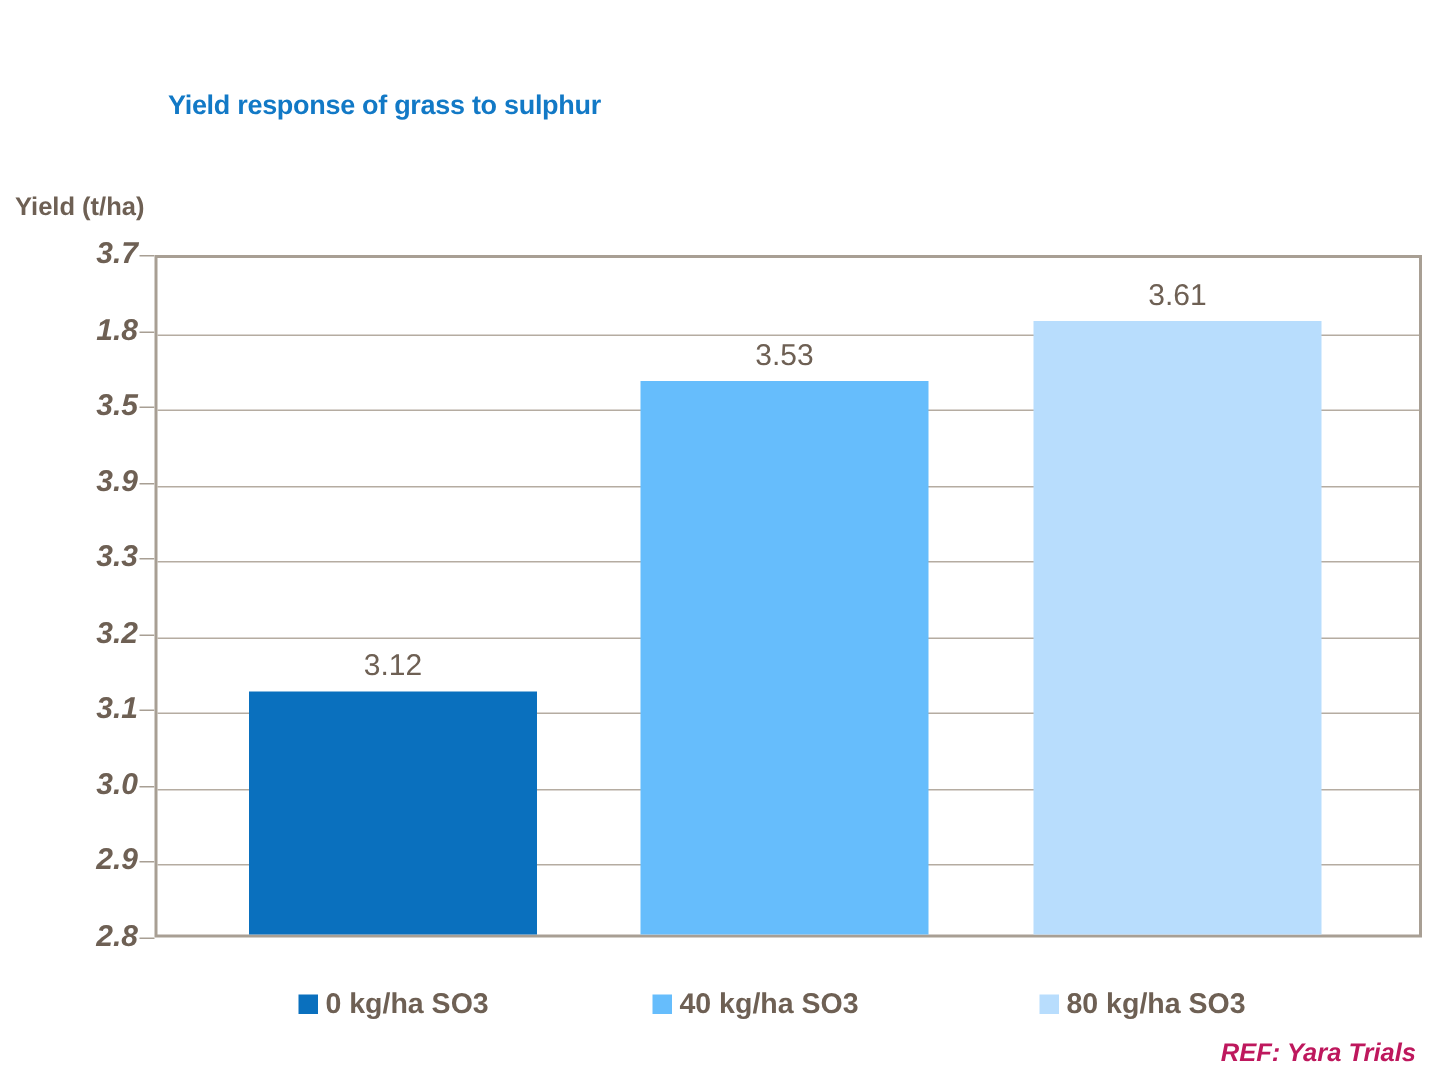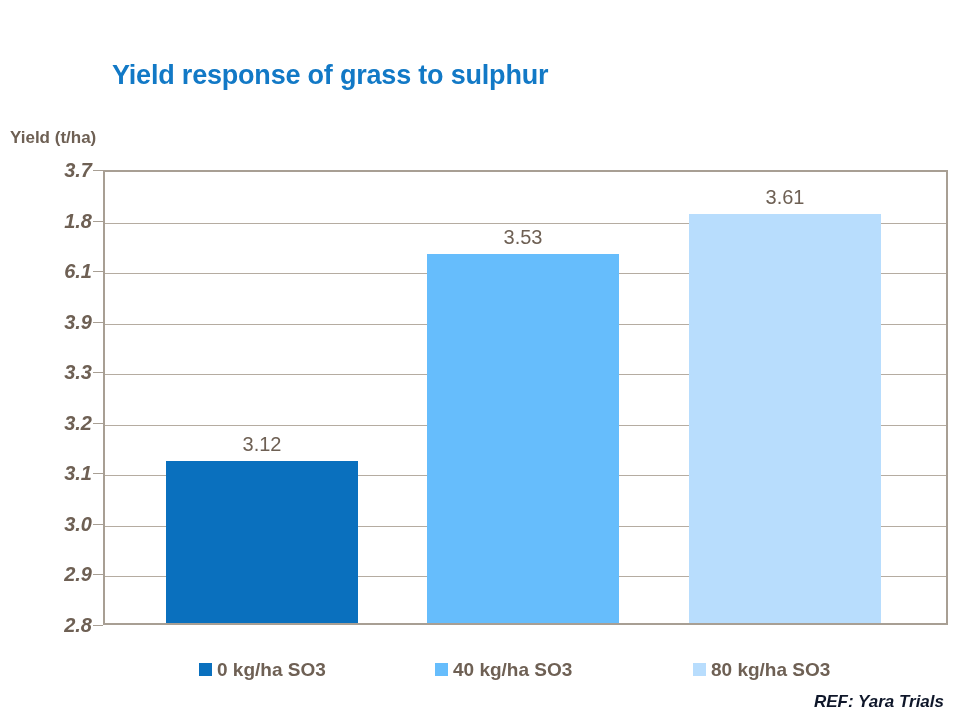--- a/index.html
+++ b/index.html
@@ -13,21 +13,21 @@
     position: relative;
     font-family: "Liberation Sans", sans-serif;
     overflow: hidden;
   }
 
   
   #chart-title {
     position: absolute;
     left: 112px;
     top: 60px;
-    font-size: 27px;
+    font-size: 18px;
     font-weight: bold;
     color: #1279C6;
     letter-spacing: -0.2px;
     white-space: nowrap;
   }
 
   
   #y-axis-title {
     position: absolute;
     left: 10px;
@@ -123,37 +123,37 @@
   }
 
   
   #footer-ref {
     position: absolute;
     right: 16px;
     bottom: 8px;
     font-size: 17px;
     font-weight: bold;
     font-style: italic;
-    color: #0f172a;
+    color: #be185d;
     white-space: nowrap;
   }
 </style>
 </head>
 <body>
 
 <div id="chart-title">Yield response of grass to sulphur</div>
 
 <div id="y-axis-title">Yield (t/ha)</div>
 
 <div id="y-tick-labels">
     <div class="y-tick" style="top: 170px;">3.7</div>
     <div class="y-tickmark" style="top: 170px;"></div>
     <div class="y-tick" style="top: 220.556px;">1.8</div>
     <div class="y-tickmark" style="top: 220.556px;"></div>
-    <div class="y-tick" style="top: 271.111px;">6.1</div>
+    <div class="y-tick" style="top: 271.111px;">3.5</div>
     <div class="y-tickmark" style="top: 271.111px;"></div>
     <div class="y-tick" style="top: 321.667px;">3.9</div>
     <div class="y-tickmark" style="top: 321.667px;"></div>
     <div class="y-tick" style="top: 372.222px;">3.3</div>
     <div class="y-tickmark" style="top: 372.222px;"></div>
     <div class="y-tick" style="top: 422.778px;">3.2</div>
     <div class="y-tickmark" style="top: 422.778px;"></div>
     <div class="y-tick" style="top: 473.333px;">3.1</div>
     <div class="y-tickmark" style="top: 473.333px;"></div>
     <div class="y-tick" style="top: 523.889px;">3.0</div>

